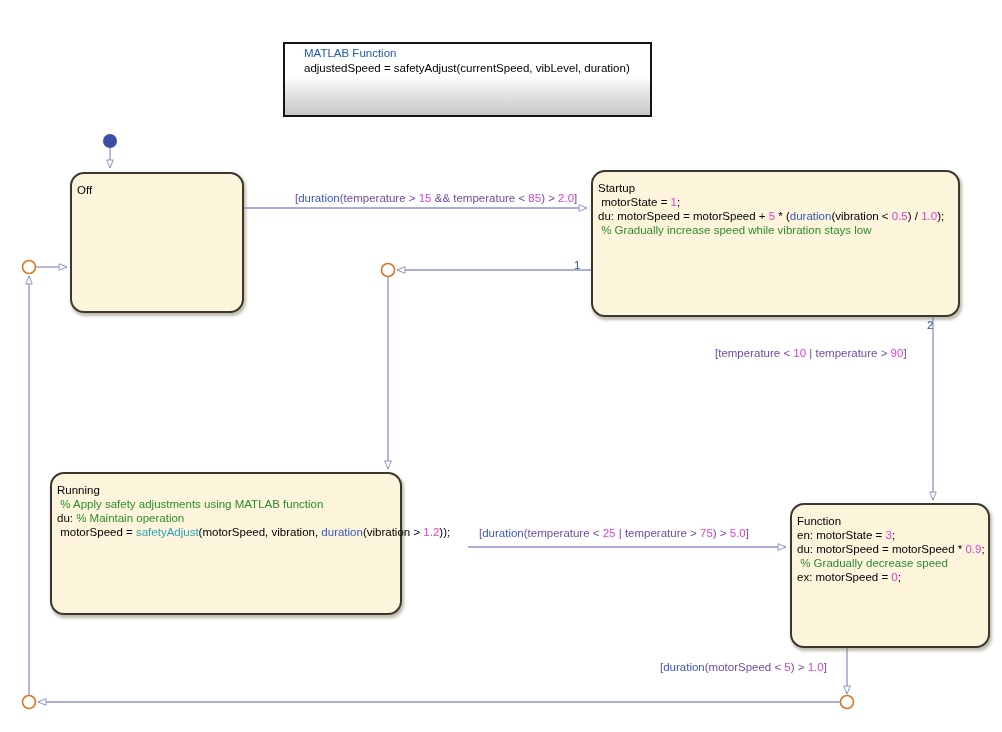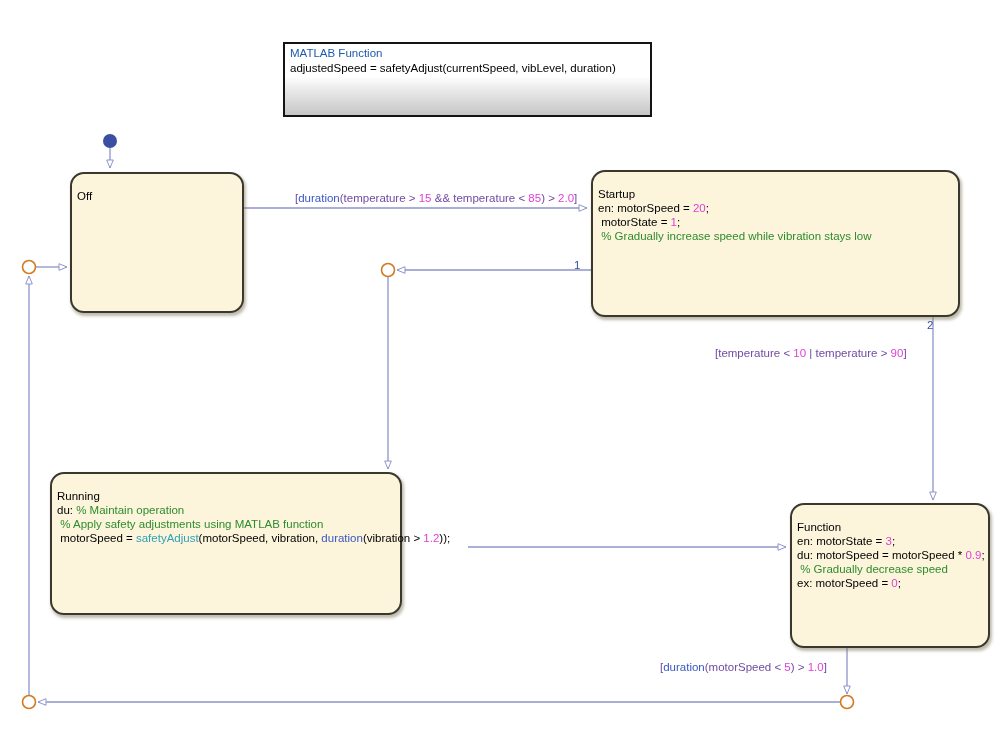--- a/index.html
+++ b/index.html
@@ -4,26 +4,26 @@
 <style>
   html,body{margin:0;padding:0;background:#ffffff;}
   body{font-family:"Liberation Sans",sans-serif;}
   .canvas{position:relative;width:1002px;height:732px;background:#fff;overflow:hidden;}
   .wires{position:absolute;left:0;top:0;width:1002px;height:732px;}
   .tr-line{stroke:var(--line,#8d95c9);stroke-width:1.3;fill:none;}
   .junction{fill:#ffffff;stroke:var(--junction,#d4791f);stroke-width:1.6;}
   .initial-dot{fill:var(--initial_dot,#3b4fa2);stroke:none;}
   .state{position:absolute;background:var(--state_fill,#fcf5dc);border:2px solid var(--state_border,#3a382e);
          border-radius:14px;box-shadow:1.5px 2.5px 3px rgba(128,120,92,.5);
-         padding:15px 5px;font-size:11.5px;line-height:14px;color:#000;box-sizing:border-box;}
+         padding:9px 5px;font-size:11.5px;line-height:14px;color:#000;box-sizing:border-box;}
   .state-name,.code-line{white-space:pre;}
   .tlabel{position:absolute;font-size:11.5px;line-height:13px;white-space:pre;}
   .order-label{position:absolute;font-size:11.5px;line-height:13px;color:var(--order,#3c4f9e);}
   .fn-block{position:absolute;left:283px;top:42px;width:369px;height:75px;box-sizing:border-box;
-            border:2px solid #141414;padding:2px 5px;font-size:11.5px;line-height:15px;
+            border:2px solid #141414;padding:2px 19px;font-size:11.5px;line-height:15px;
             background:linear-gradient(to bottom,#ffffff 0,#ffffff 46%,#ececec 62%,#c6c6c6 100%);}
   .fn-title{color:var(--matlab_title,#1f5bab);}
   .fn-sig{color:#000;}
   .sg-t{color:var(--code,#000000);}
   .sg-n{color:var(--number,#e03ed6);}
   .sg-k{color:var(--keyword,#3a57c2);}
   .sg-f{color:var(--function_name,#2fa0b5);}
   .sg-c{color:var(--comment,#2e8b2e);}
   .sg-l{color:var(--label,#6f4ba3);}
 </style>
@@ -67,31 +67,31 @@
     <div class="fn-sig">adjustedSpeed = safetyAdjust(currentSpeed, vibLevel, duration)</div>
   </div>
 
   <div class="state" style="left:70px;top:172px;width:174px;height:141px;">
     <div class="state-name">Off</div>
   </div>
 
   <div class="state" style="left:591px;top:170px;width:369px;height:147px;">
     <div class="state-name">Startup</div>
     <div>
-        <div class="code-line"><span class="sg-t">en: motorSpeed = </span><span class="sg-n">20</span><span class="sg-t">;</span></div>
         <div class="code-line"><span class="sg-t"> motorState = </span><span class="sg-n">1</span><span class="sg-t">;</span></div>
+        <div class="code-line"><span class="sg-t">du: motorSpeed = motorSpeed + </span><span class="sg-n">5</span><span class="sg-t"> * (</span><span class="sg-k">duration</span><span class="sg-t">(vibration &lt; </span><span class="sg-n">0.5</span><span class="sg-t">) / </span><span class="sg-n">1.0</span><span class="sg-t">);</span></div>
         <div class="code-line"><span class="sg-c"> % Gradually increase speed while vibration stays low</span></div>
       </div>
   </div>
 
   <div class="state" style="left:50px;top:472px;width:352px;height:143px;">
     <div class="state-name">Running</div>
     <div>
+        <div class="code-line"><span class="sg-c"> % Apply safety adjustments using MATLAB function</span></div>
         <div class="code-line"><span class="sg-t">du: </span><span class="sg-c">% Maintain operation</span></div>
-        <div class="code-line"><span class="sg-c"> % Apply safety adjustments using MATLAB function</span></div>
         <div class="code-line"><span class="sg-t"> motorSpeed = </span><span class="sg-f">safetyAdjust</span><span class="sg-t">(motorSpeed, vibration, </span><span class="sg-k">duration</span><span class="sg-t">(vibration &gt; </span><span class="sg-n">1.2</span><span class="sg-t">));</span></div>
       </div>
   </div>
 
   <div class="state" style="left:790px;top:503px;width:200px;height:145px;">
     <div class="state-name">Function</div>
     <div>
         <div class="code-line"><span class="sg-t">en: motorState = </span><span class="sg-n">3</span><span class="sg-t">;</span></div>
         <div class="code-line"><span class="sg-t">du: motorSpeed = motorSpeed * </span><span class="sg-n">0.9</span><span class="sg-t">;</span></div>
         <div class="code-line"><span class="sg-c"> % Gradually decrease speed</span></div>
@@ -99,16 +99,17 @@
       </div>
   </div>
 
   <div class="tlabel" style="left:271px;top:192px;padding-left:24px;"><span class="sg-l">[</span><span class="sg-k">duration</span><span class="sg-l">(temperature &gt; </span><span class="sg-n">15</span><span class="sg-l"> &amp;&amp; temperature &lt; </span><span class="sg-n">85</span><span class="sg-l">) &gt; </span><span class="sg-n">2.0</span><span class="sg-l">]</span></div>
 
   <div class="order-label" style="left:574px;top:259px;">1</div>
 
   <div class="order-label" style="left:927px;top:319px;">2</div>
   <div class="tlabel" style="left:707px;top:347px;margin-left:8px;"><span class="sg-l">[temperature &lt; </span><span class="sg-n">10</span><span class="sg-l"> | temperature &gt; </span><span class="sg-n">90</span><span class="sg-l">]</span></div>
 
+  <div class="tlabel" style="left:479px;top:527px;"><span class="sg-l">[</span><span class="sg-k">duration</span><span class="sg-l">(temperature &lt; </span><span class="sg-n">25</span><span class="sg-l"> | temperature &gt; </span><span class="sg-n">75</span><span class="sg-l">) &gt; </span><span class="sg-n">5.0</span><span class="sg-l">]</span></div>
 
   <div class="tlabel" style="left:660px;top:661px;"><span class="sg-l">[</span><span class="sg-k">duration</span><span class="sg-l">(motorSpeed &lt; </span><span class="sg-n">5</span><span class="sg-l">) &gt; </span><span class="sg-n">1.0</span><span class="sg-l">]</span></div>
 
 </div>
 
 </body></html>

